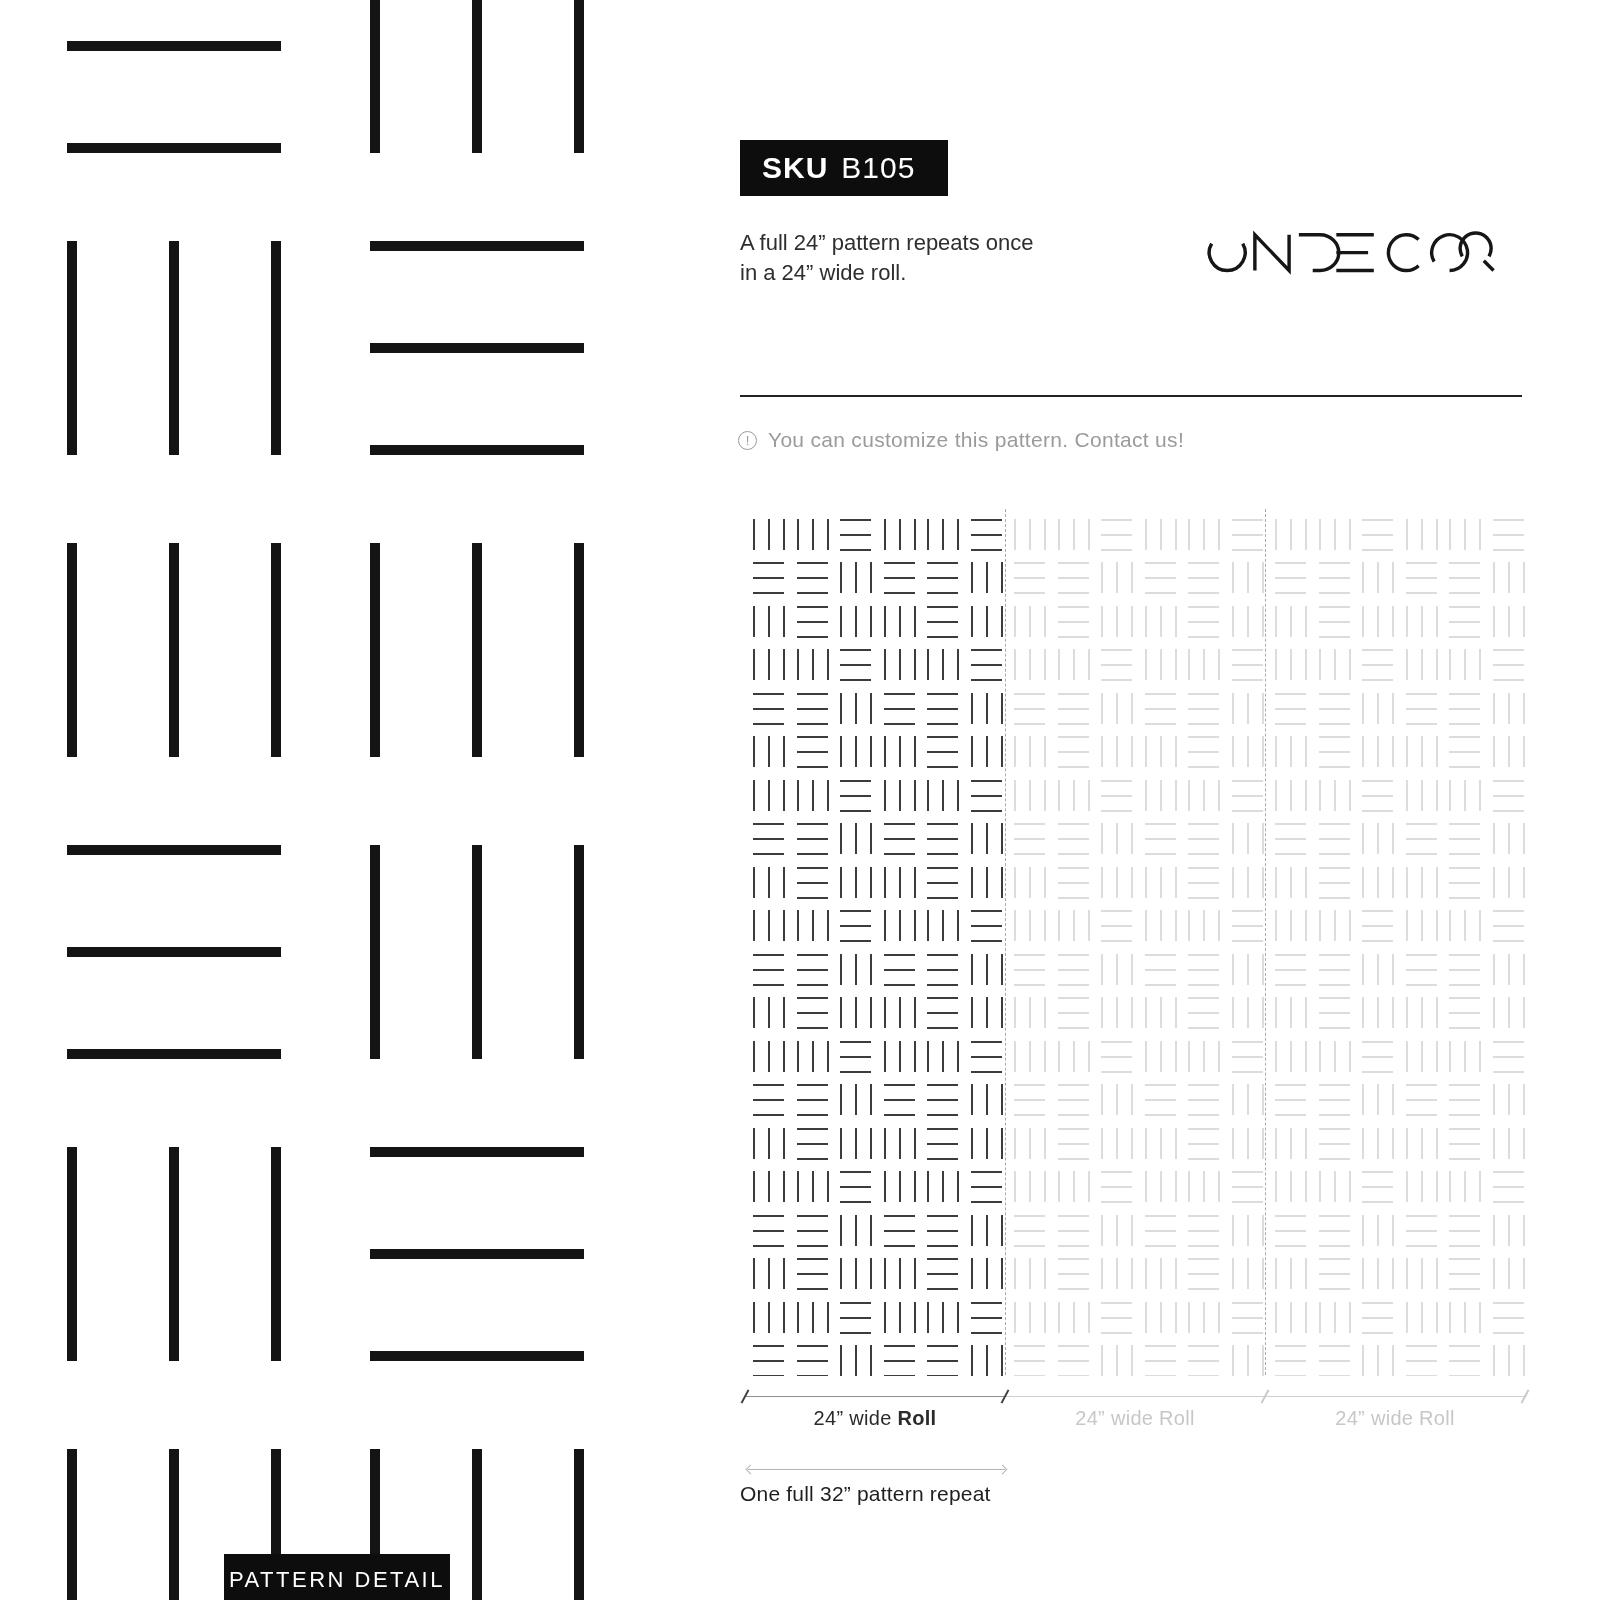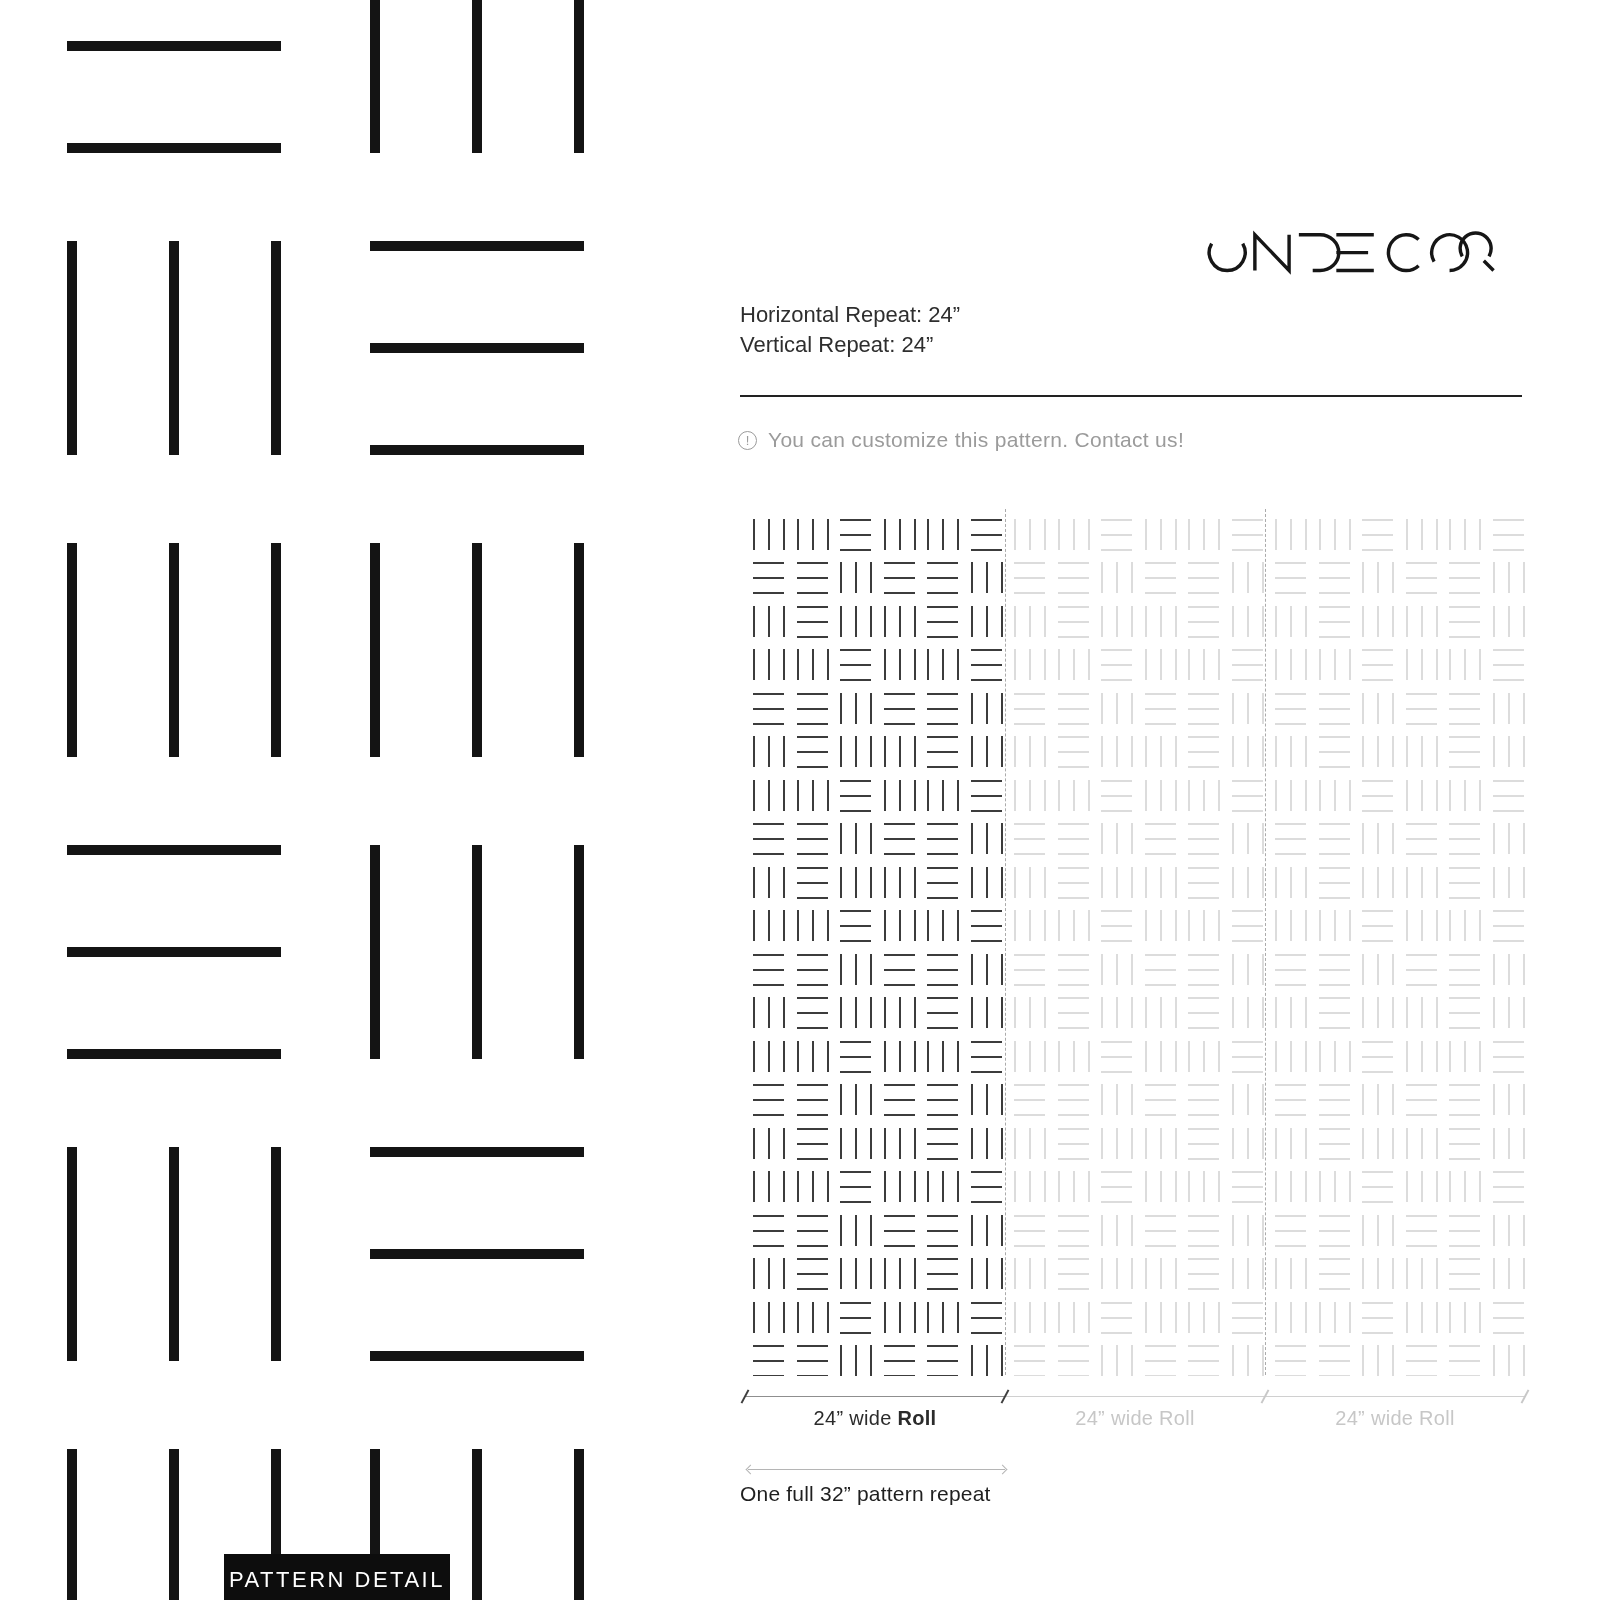--- a/index.html
+++ b/index.html
@@ -95,24 +95,28 @@
       <div class="pline" style="left: 271px; top: 1449px; width: 10px; height: 214px; background: rgb(20, 20, 20);"></div>
       <div class="pline" style="left: 370px; top: 1449px; width: 10px; height: 214px; background: rgb(20, 20, 20);"></div>
       <div class="pline" style="left: 472px; top: 1449px; width: 10px; height: 214px; background: rgb(20, 20, 20);"></div>
       <div class="pline" style="left: 574px; top: 1449px; width: 10px; height: 214px; background: rgb(20, 20, 20);"></div>
     </div>
 
   <div id="detail-label">
     <span>PATTERN DETAIL</span>
   </div>
 
-
-  <div id="spec-repeats">
-    <div>Horizontal Repeat: 24”</div>
-    <div>Vertical Repeat: 24”</div>
+  <div id="sku-badge">
+    <span class="sku">SKU</span>
+    <span class="val">B105</span>
+  </div>
+
+  <div id="spec-intro">
+    <div>A full 24” pattern repeats once</div>
+    <div>in a 24” wide roll.</div>
   </div>
 
   <div id="logo">
     <span class="visually-hidden">ONDECOR</span>
     <svg viewBox="0 0 356 64" fill="none" stroke="#161616" stroke-width="4.2">
       <path d="M 6.9 23 A 22 22 0 1 0 45.1 23"></path>
       <path d="M 60 56 L 60 12 L 102 56 L 102 12"></path>
       <path d="M 114 12 L 140 12 A 23 22 0 0 1 140 56 L 131 56"></path>
       <path d="M 160 12 H 206 M 160 34 H 199 M 160 56 H 206"></path>
       <path d="M 261 18 A 22 22 0 1 0 261 50"></path>

